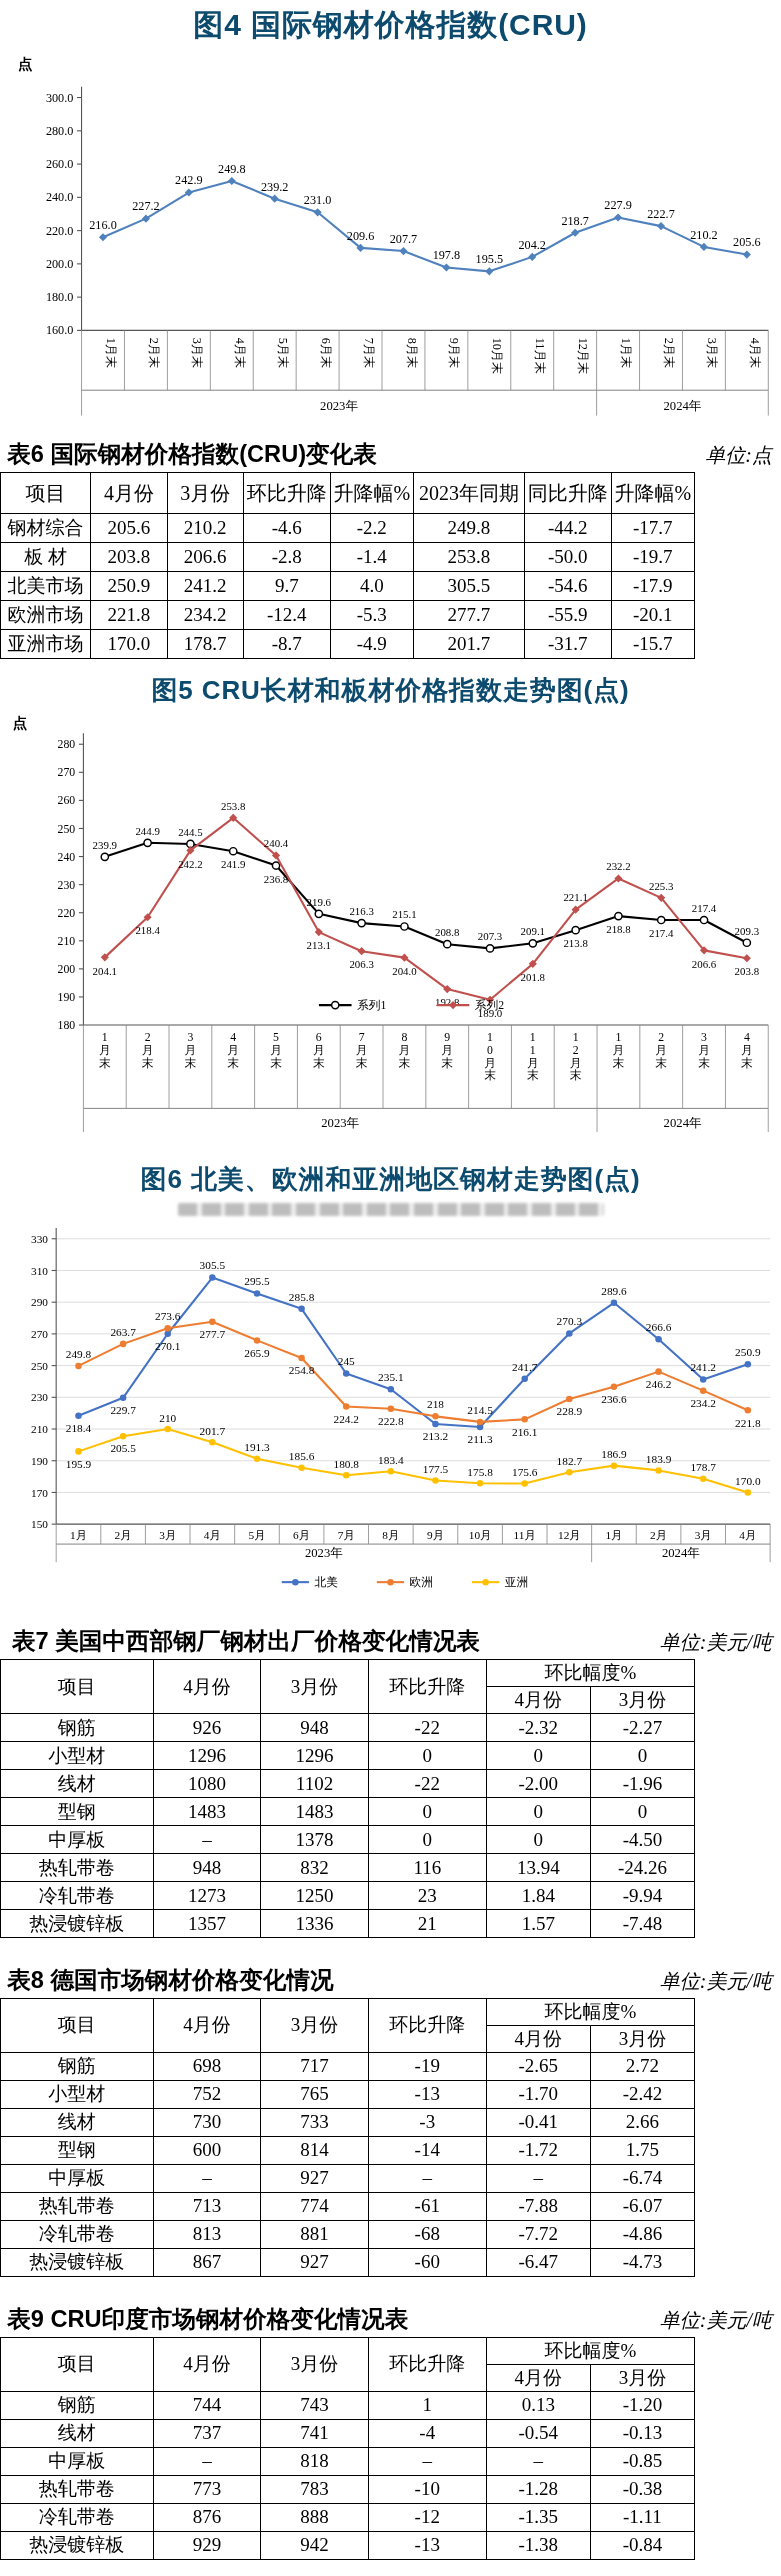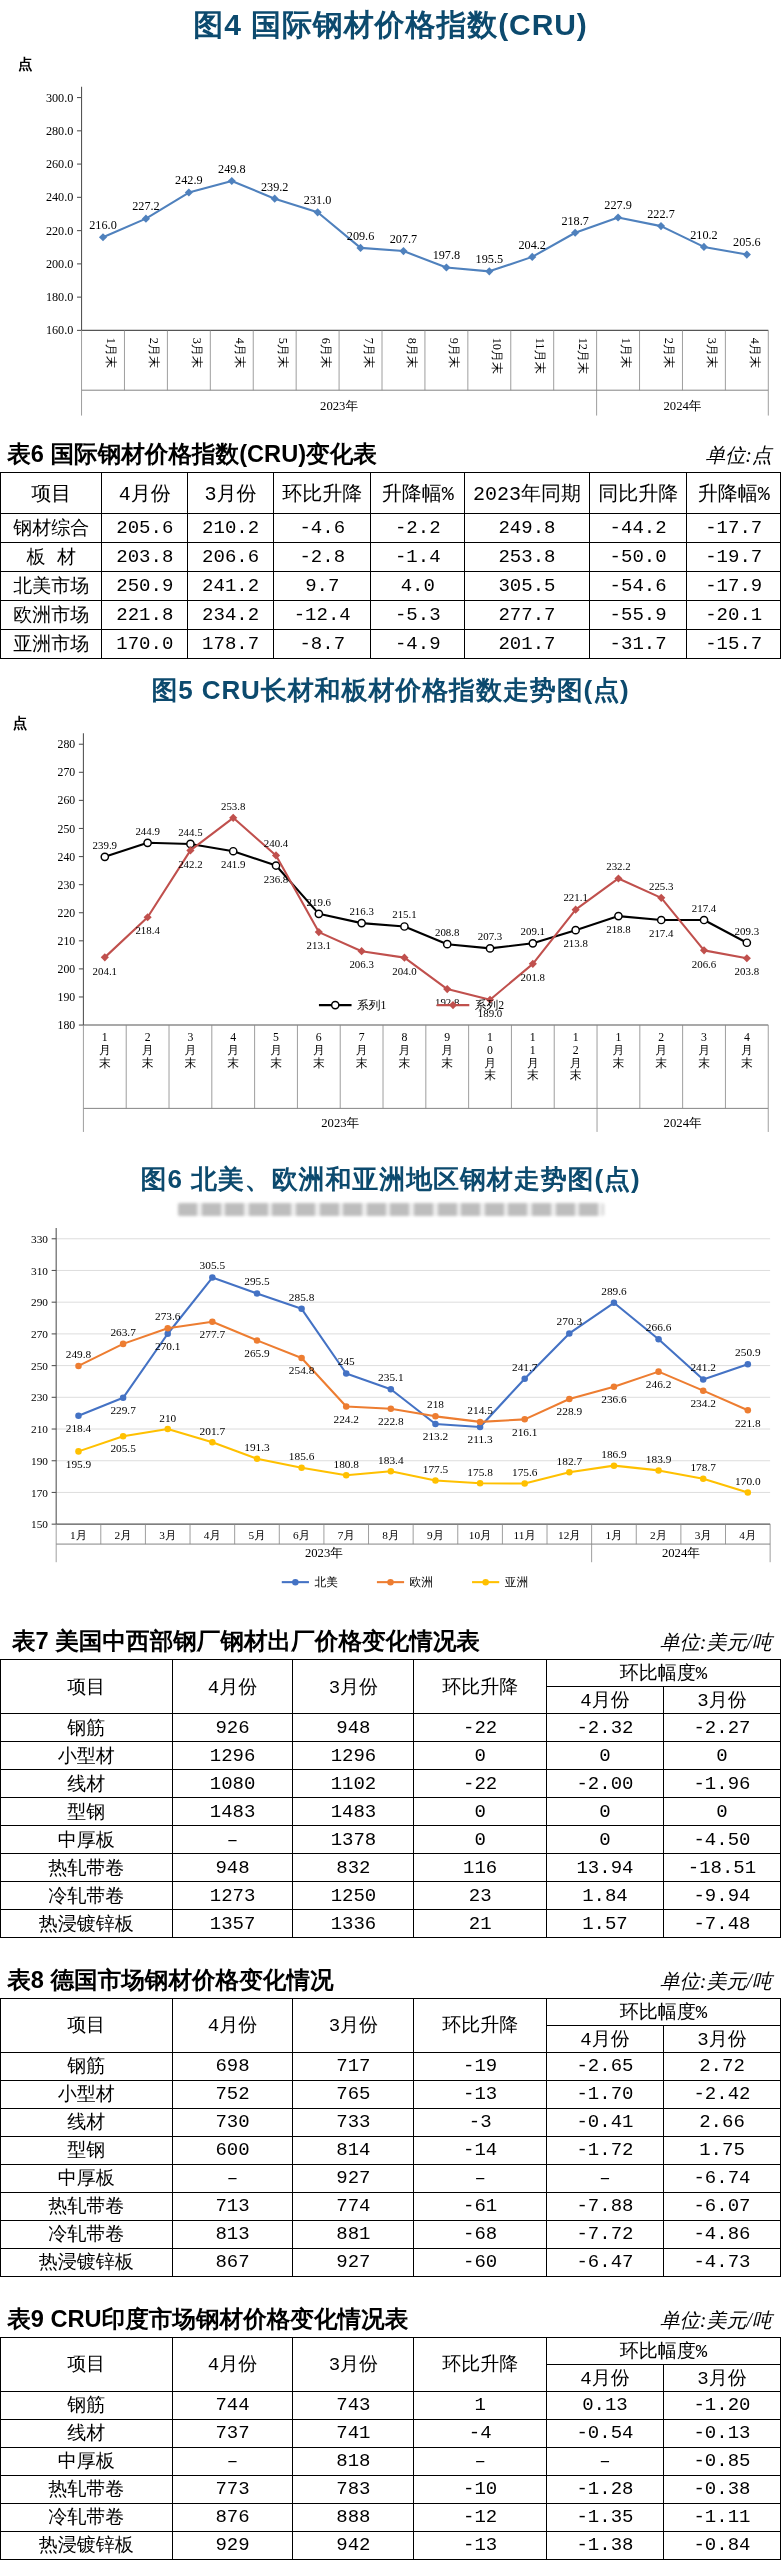--- a/index.html
+++ b/index.html
@@ -24,22 +24,22 @@
   }
   .cap-row .unit{
     font-family:"Liberation Serif","DejaVu Serif",serif;font-style:italic;
     font-size:20px;line-height:34px;
   }
   #t6-cap-row{margin-top:11px;}
   #t7-cap-row{margin-top:15px;padding-left:12px;}
   #t8-cap-row{margin-top:23.6px;}
   #t9-cap-row{margin-top:24px;}
   table.dtable{
-    width:781px;border-collapse:collapse;table-layout:fixed;
-    font-family:Liberation Mono, monospace;
+    width:695px;border-collapse:collapse;table-layout:fixed;
+    font-family:Liberation Serif, serif;
   }
   table.dtable th,table.dtable td{
     border:0.9px solid #000;text-align:center;vertical-align:middle;
     font-weight:normal;font-size:19px;padding:0 1.8px;overflow:hidden;white-space:nowrap;
   }
   table.dtable{border:1.8px solid #000;}
   #table6 td{height:28px;}
   #table6 th{height:40px;font-size:20px;}
   #table7 td,#table8 td,#table9 td{height:27px;}
   #table7 th,#table8 th,#table9 th{height:26px;font-size:19px;}
@@ -618,21 +618,21 @@
         <td>0</td>
         <td>0</td>
         <td>-4.50</td>
       </tr>
       <tr>
         <td>热轧带卷</td>
         <td>948</td>
         <td>832</td>
         <td>116</td>
         <td>13.94</td>
-        <td>-18.51</td>
+        <td>-24.26</td>
       </tr>
       <tr>
         <td>冷轧带卷</td>
         <td>1273</td>
         <td>1250</td>
         <td>23</td>
         <td>1.84</td>
         <td>-9.94</td>
       </tr>
       <tr>

